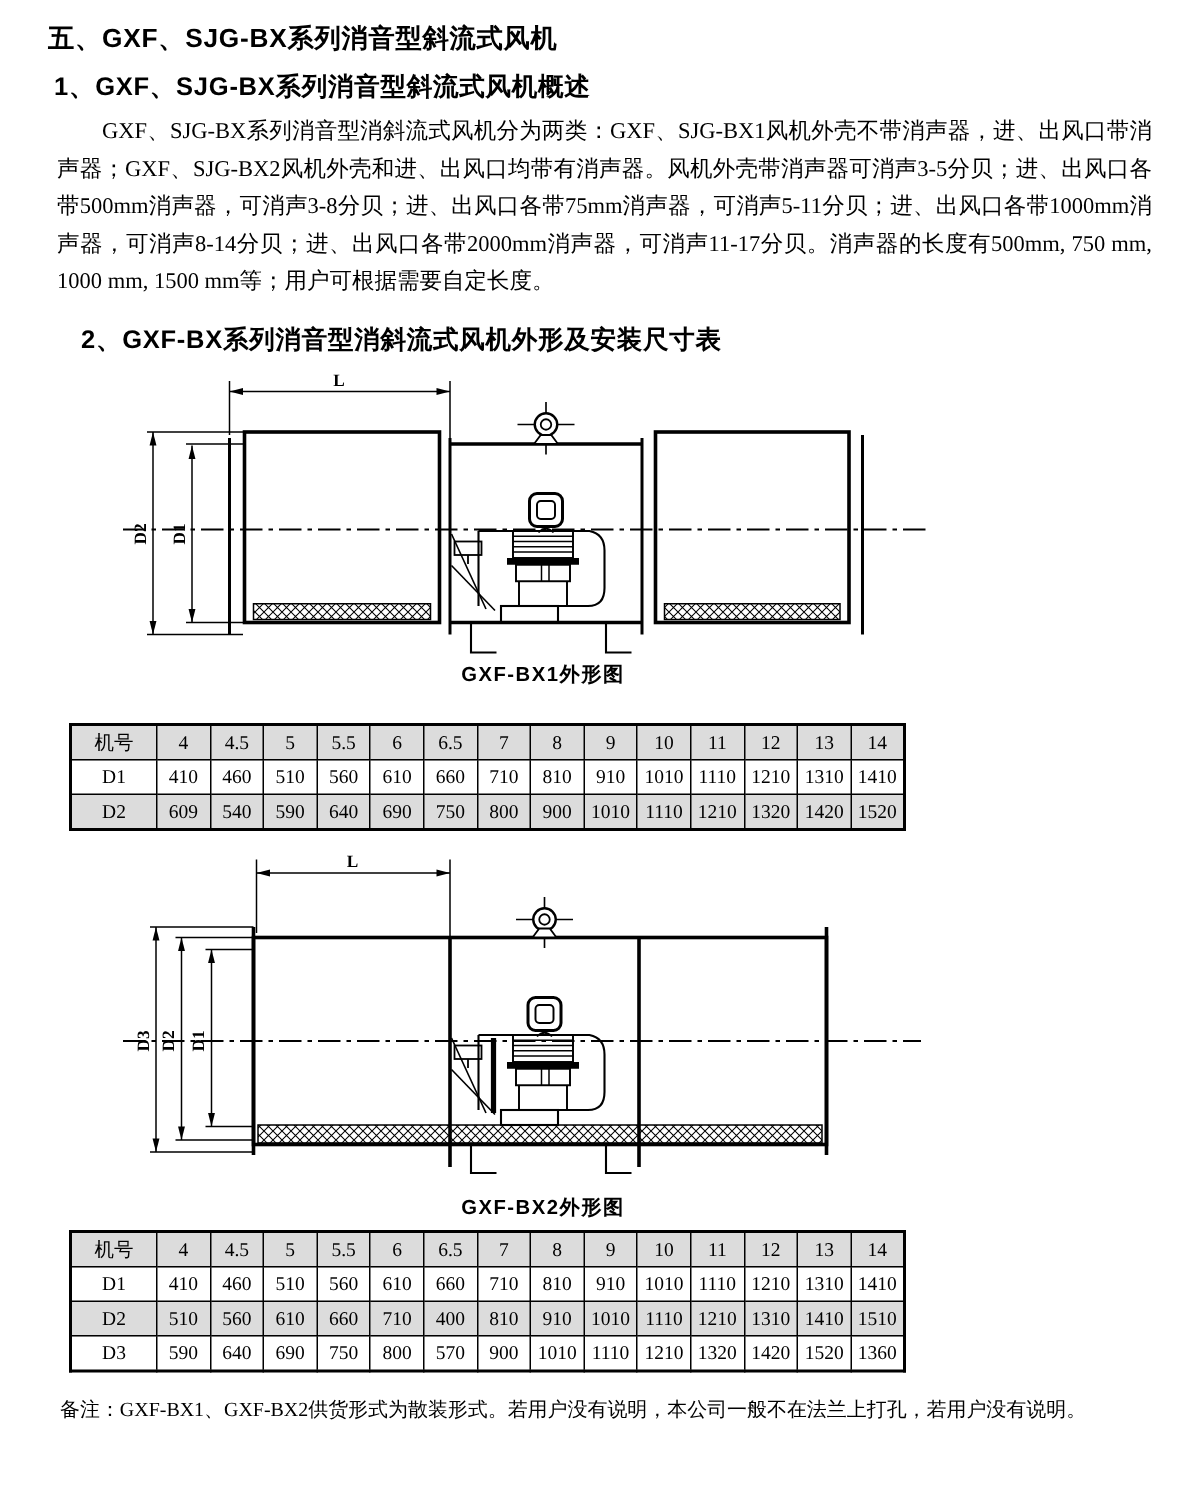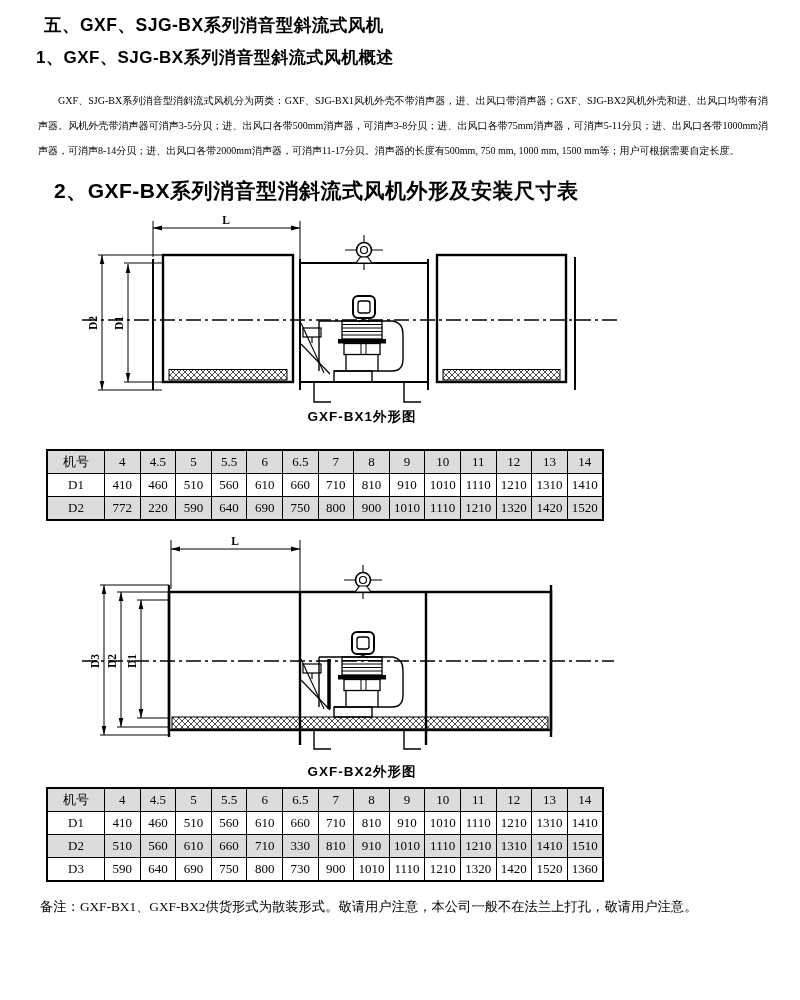--- a/index.html
+++ b/index.html
@@ -1,25 +1,25 @@
 <!DOCTYPE html>
 <html><head>
 <meta charset="utf-8">
 <style>
   html,body{margin:0;padding:0;background:#ffffff;}
   body{width:800px;height:1000px;overflow:hidden;color:#000;
        font-family:"Liberation Serif","DejaVu Serif",serif;}
   .h-main{font-family:"Liberation Sans","DejaVu Sans",sans-serif;font-weight:bold;
-          font-size:17.5px;margin:13px 0 0 44px;letter-spacing:0.5px;}
+          font-size:17.5px;margin:13px 0 0 32px;letter-spacing:0.5px;}
   .h-sec{font-family:"Liberation Sans","DejaVu Sans",sans-serif;font-weight:bold;
          font-size:17px;margin:9px 0 0 36px;letter-spacing:0.5px;}
   .h-sec2{font-family:"Liberation Sans","DejaVu Sans",sans-serif;font-weight:bold;
-          font-size:21px;margin:14px 0 0 54px;letter-spacing:0.5px;}
-  p.intro{font-size:10px;line-height:25px;text-align:justify;
-          margin:19px 32px 0 38px;text-indent:2em;}
+          font-size:17px;margin:14px 0 0 54px;letter-spacing:0.5px;}
+  p.intro{font-size:15px;line-height:25px;text-align:justify;
+          margin:7px 32px 0 38px;text-indent:2em;}
   svg.diag{display:block;margin:8px 0 0 62px;}
   svg.diag2{margin-top:14px;}
   table.dim{border-collapse:collapse;table-layout:fixed;width:558px;
             margin:16px 0 0 46px;font-size:13px;border:2px solid #000;}
   table.dim td{border:1px solid #000;text-align:center;height:22px;padding:0;
                font-family:"Liberation Serif","DejaVu Serif",serif;}
   table.dim td:first-child{width:56px;}
   table.dim thead td{background:#dcdcdc;border-bottom:1.5px solid #000;}
   table.dim tbody tr:nth-child(even) td{background:#dcdcdc;}
   table.t2{margin-top:0;}
@@ -172,22 +172,22 @@
         <td>810</td>
         <td>910</td>
         <td>1010</td>
         <td>1110</td>
         <td>1210</td>
         <td>1310</td>
         <td>1410</td>
       </tr>
       <tr>
         <td>D2</td>
-        <td>772</td>
-        <td>220</td>
+        <td>609</td>
+        <td>540</td>
         <td>590</td>
         <td>640</td>
         <td>690</td>
         <td>750</td>
         <td>800</td>
         <td>900</td>
         <td>1010</td>
         <td>1110</td>
         <td>1210</td>
         <td>1320</td>
@@ -338,43 +338,43 @@
         <td>1310</td>
         <td>1410</td>
       </tr>
       <tr>
         <td>D2</td>
         <td>510</td>
         <td>560</td>
         <td>610</td>
         <td>660</td>
         <td>710</td>
-        <td>330</td>
+        <td>400</td>
         <td>810</td>
         <td>910</td>
         <td>1010</td>
         <td>1110</td>
         <td>1210</td>
         <td>1310</td>
         <td>1410</td>
         <td>1510</td>
       </tr>
       <tr>
         <td>D3</td>
         <td>590</td>
         <td>640</td>
         <td>690</td>
         <td>750</td>
         <td>800</td>
-        <td>730</td>
+        <td>570</td>
         <td>900</td>
         <td>1010</td>
         <td>1110</td>
         <td>1210</td>
         <td>1320</td>
         <td>1420</td>
         <td>1520</td>
         <td>1360</td>
       </tr>
     </tbody>
   </table>
 
-<div class="note">备注：GXF-BX1、GXF-BX2供货形式为散装形式。敬请用户注意，本公司一般不在法兰上打孔，敬请用户注意。</div>
+<div class="note">备注：GXF-BX1、GXF-BX2供货形式为散装形式。若用户没有说明，本公司一般不在法兰上打孔，若用户没有说明。</div>
 
 </body></html>

